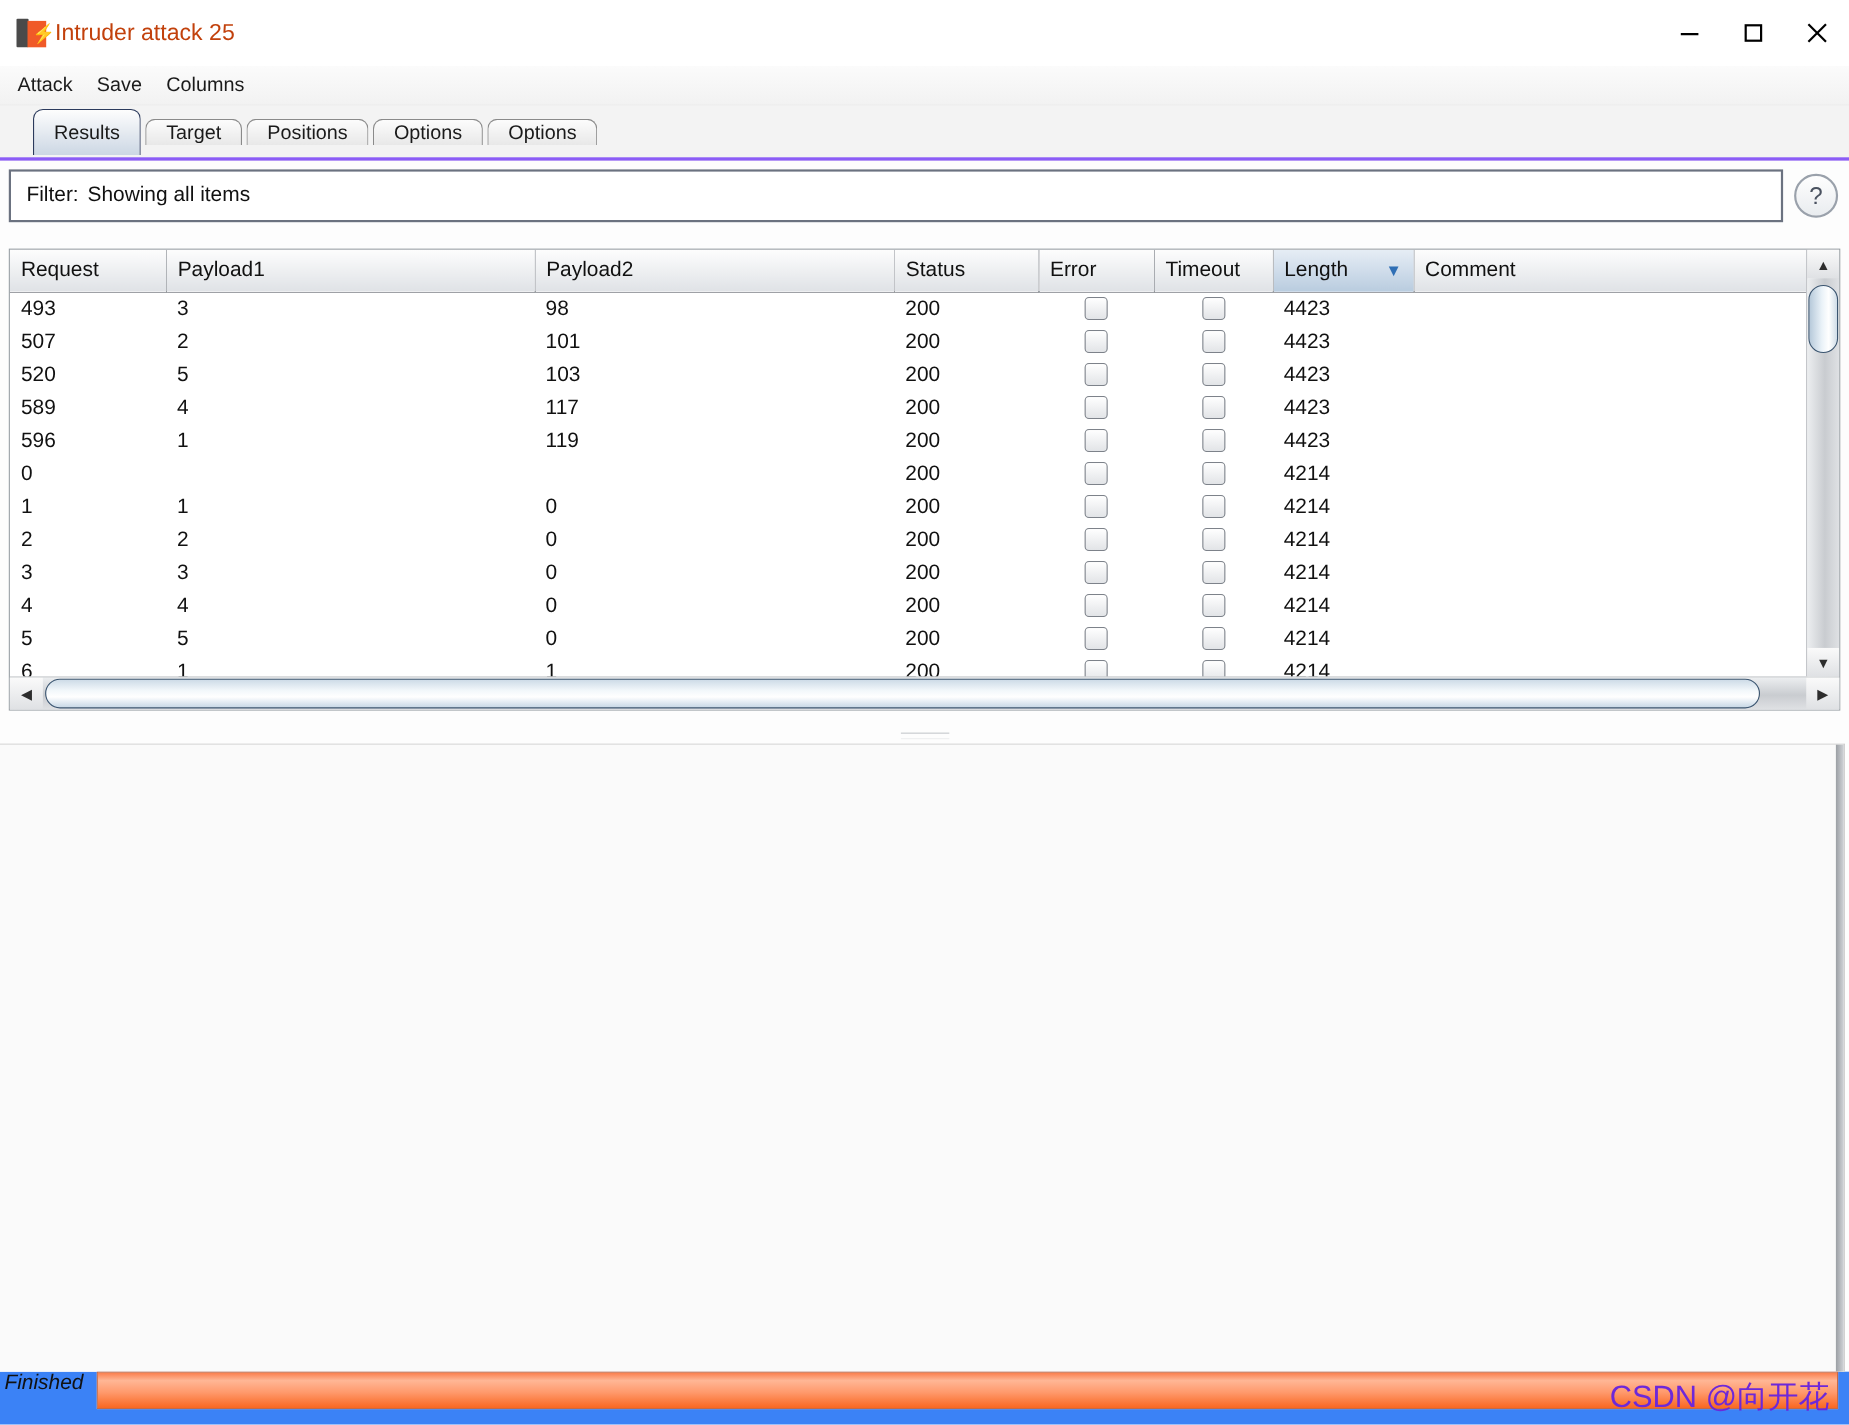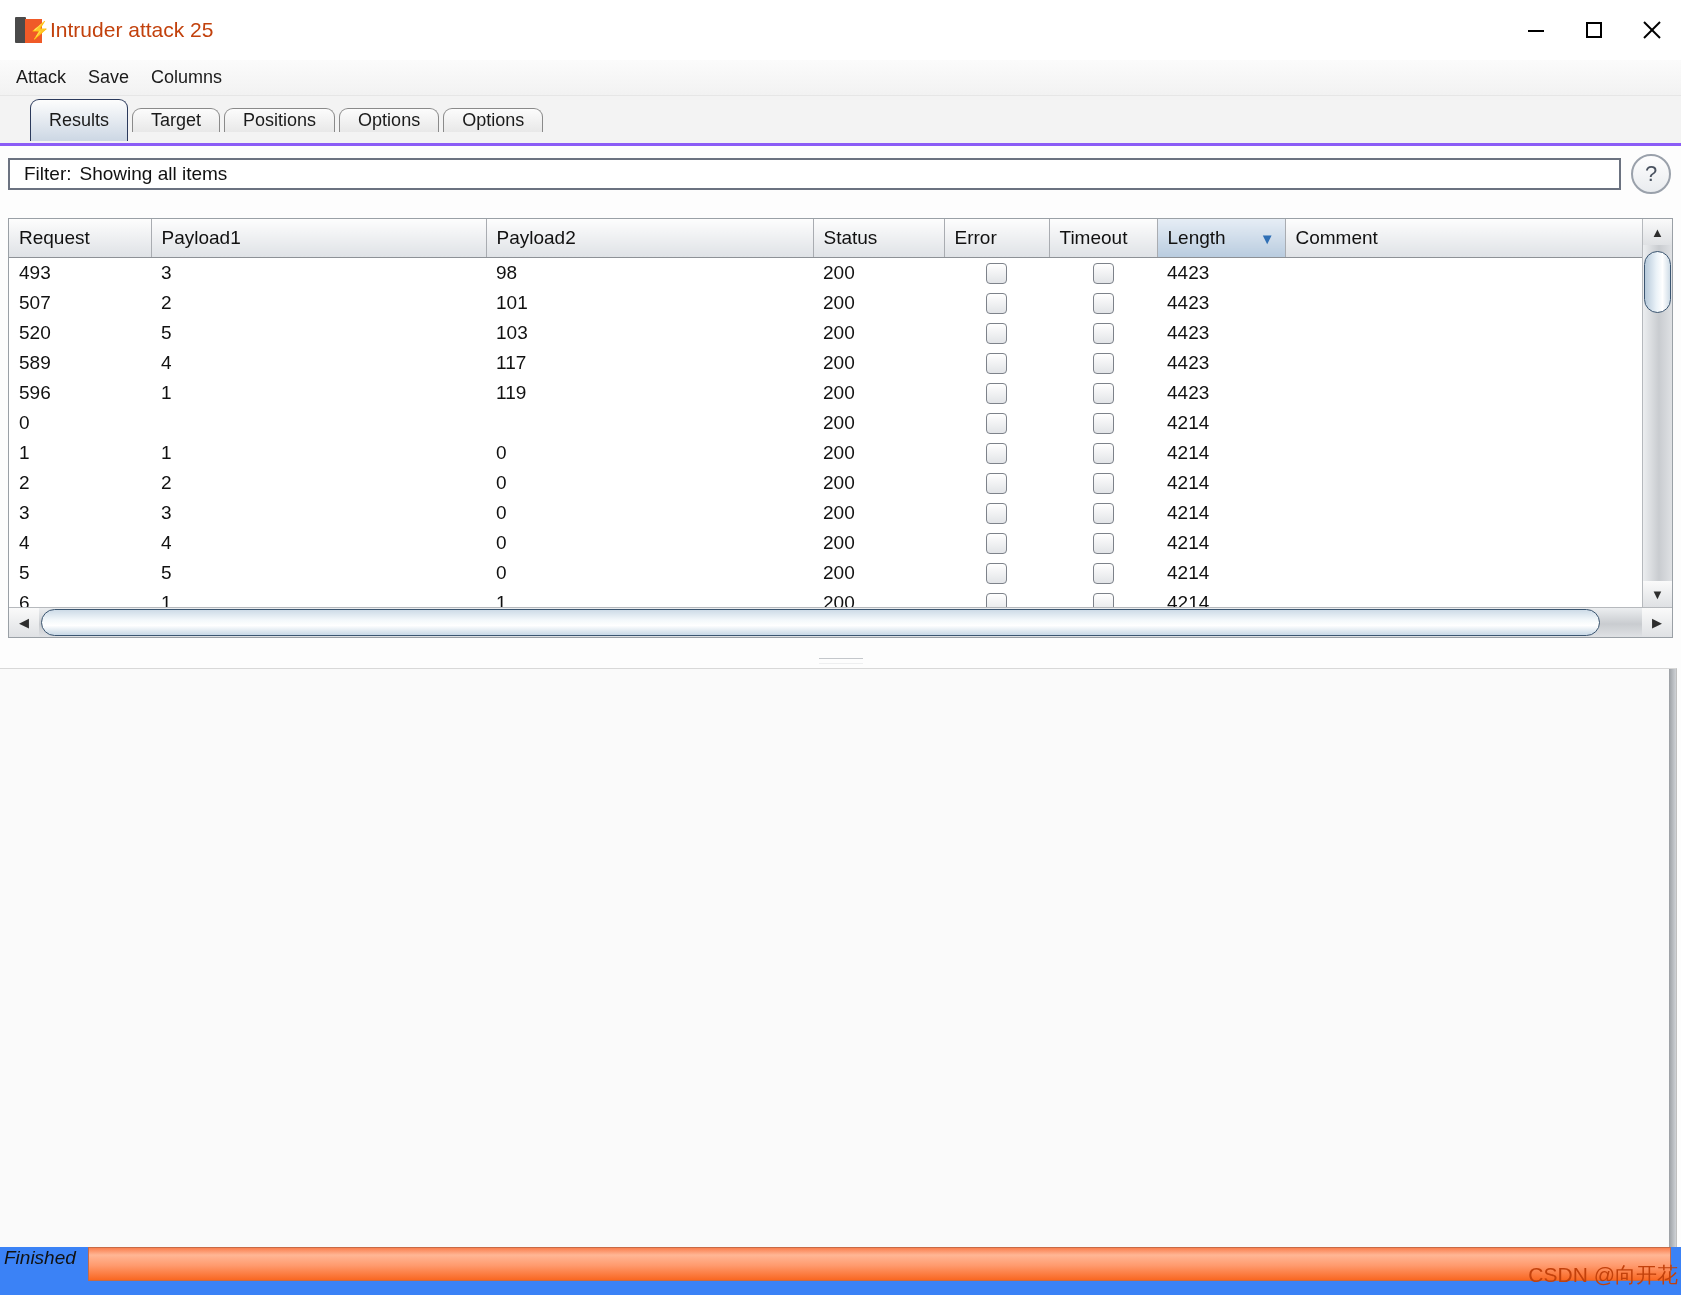--- a/index.html
+++ b/index.html
@@ -147,21 +147,21 @@
   
   #filter-row {
     display: flex;
     align-items: center;
     padding: 8px 10px 8px 8px;
     box-sizing: border-box;
     background: #fdfdfd;
   }
   #filter-bar {
     flex: 1 1 auto;
-    height: 32px;
+    height: 48px;
     background: #ffffff;
     border: 2px solid #6b7280;
     display: flex;
     align-items: center;
     padding-left: 14px;
     box-sizing: border-box;
     font-size: 19px;
     color: #111;
   }
   #filter-bar .filter-label { margin-right: 8px; }
@@ -391,24 +391,24 @@
     overflow: hidden;
   }
   #progress-fill {
     position: absolute;
     left: 0; top: 0; bottom: 0;
     width: 100%;
     background: linear-gradient(to bottom, #fa7f4e 0%, #ffb695 22%, #ff9a6d 55%, #f96722 100%);
   }
   #watermark {
     position: absolute;
-    right: 3px;
+    right: 18px;
     bottom: 6px;
-    font-size: 21px;
-    color: #c2410c;
+    font-size: 28px;
+    color: #6d28d9;
     white-space: nowrap;
     pointer-events: none;
   }
   
   #top-hairline {
     position: absolute;
     left: 0; top: 0; right: 0;
     height: 5px;
     background: #ffffff;
   }

